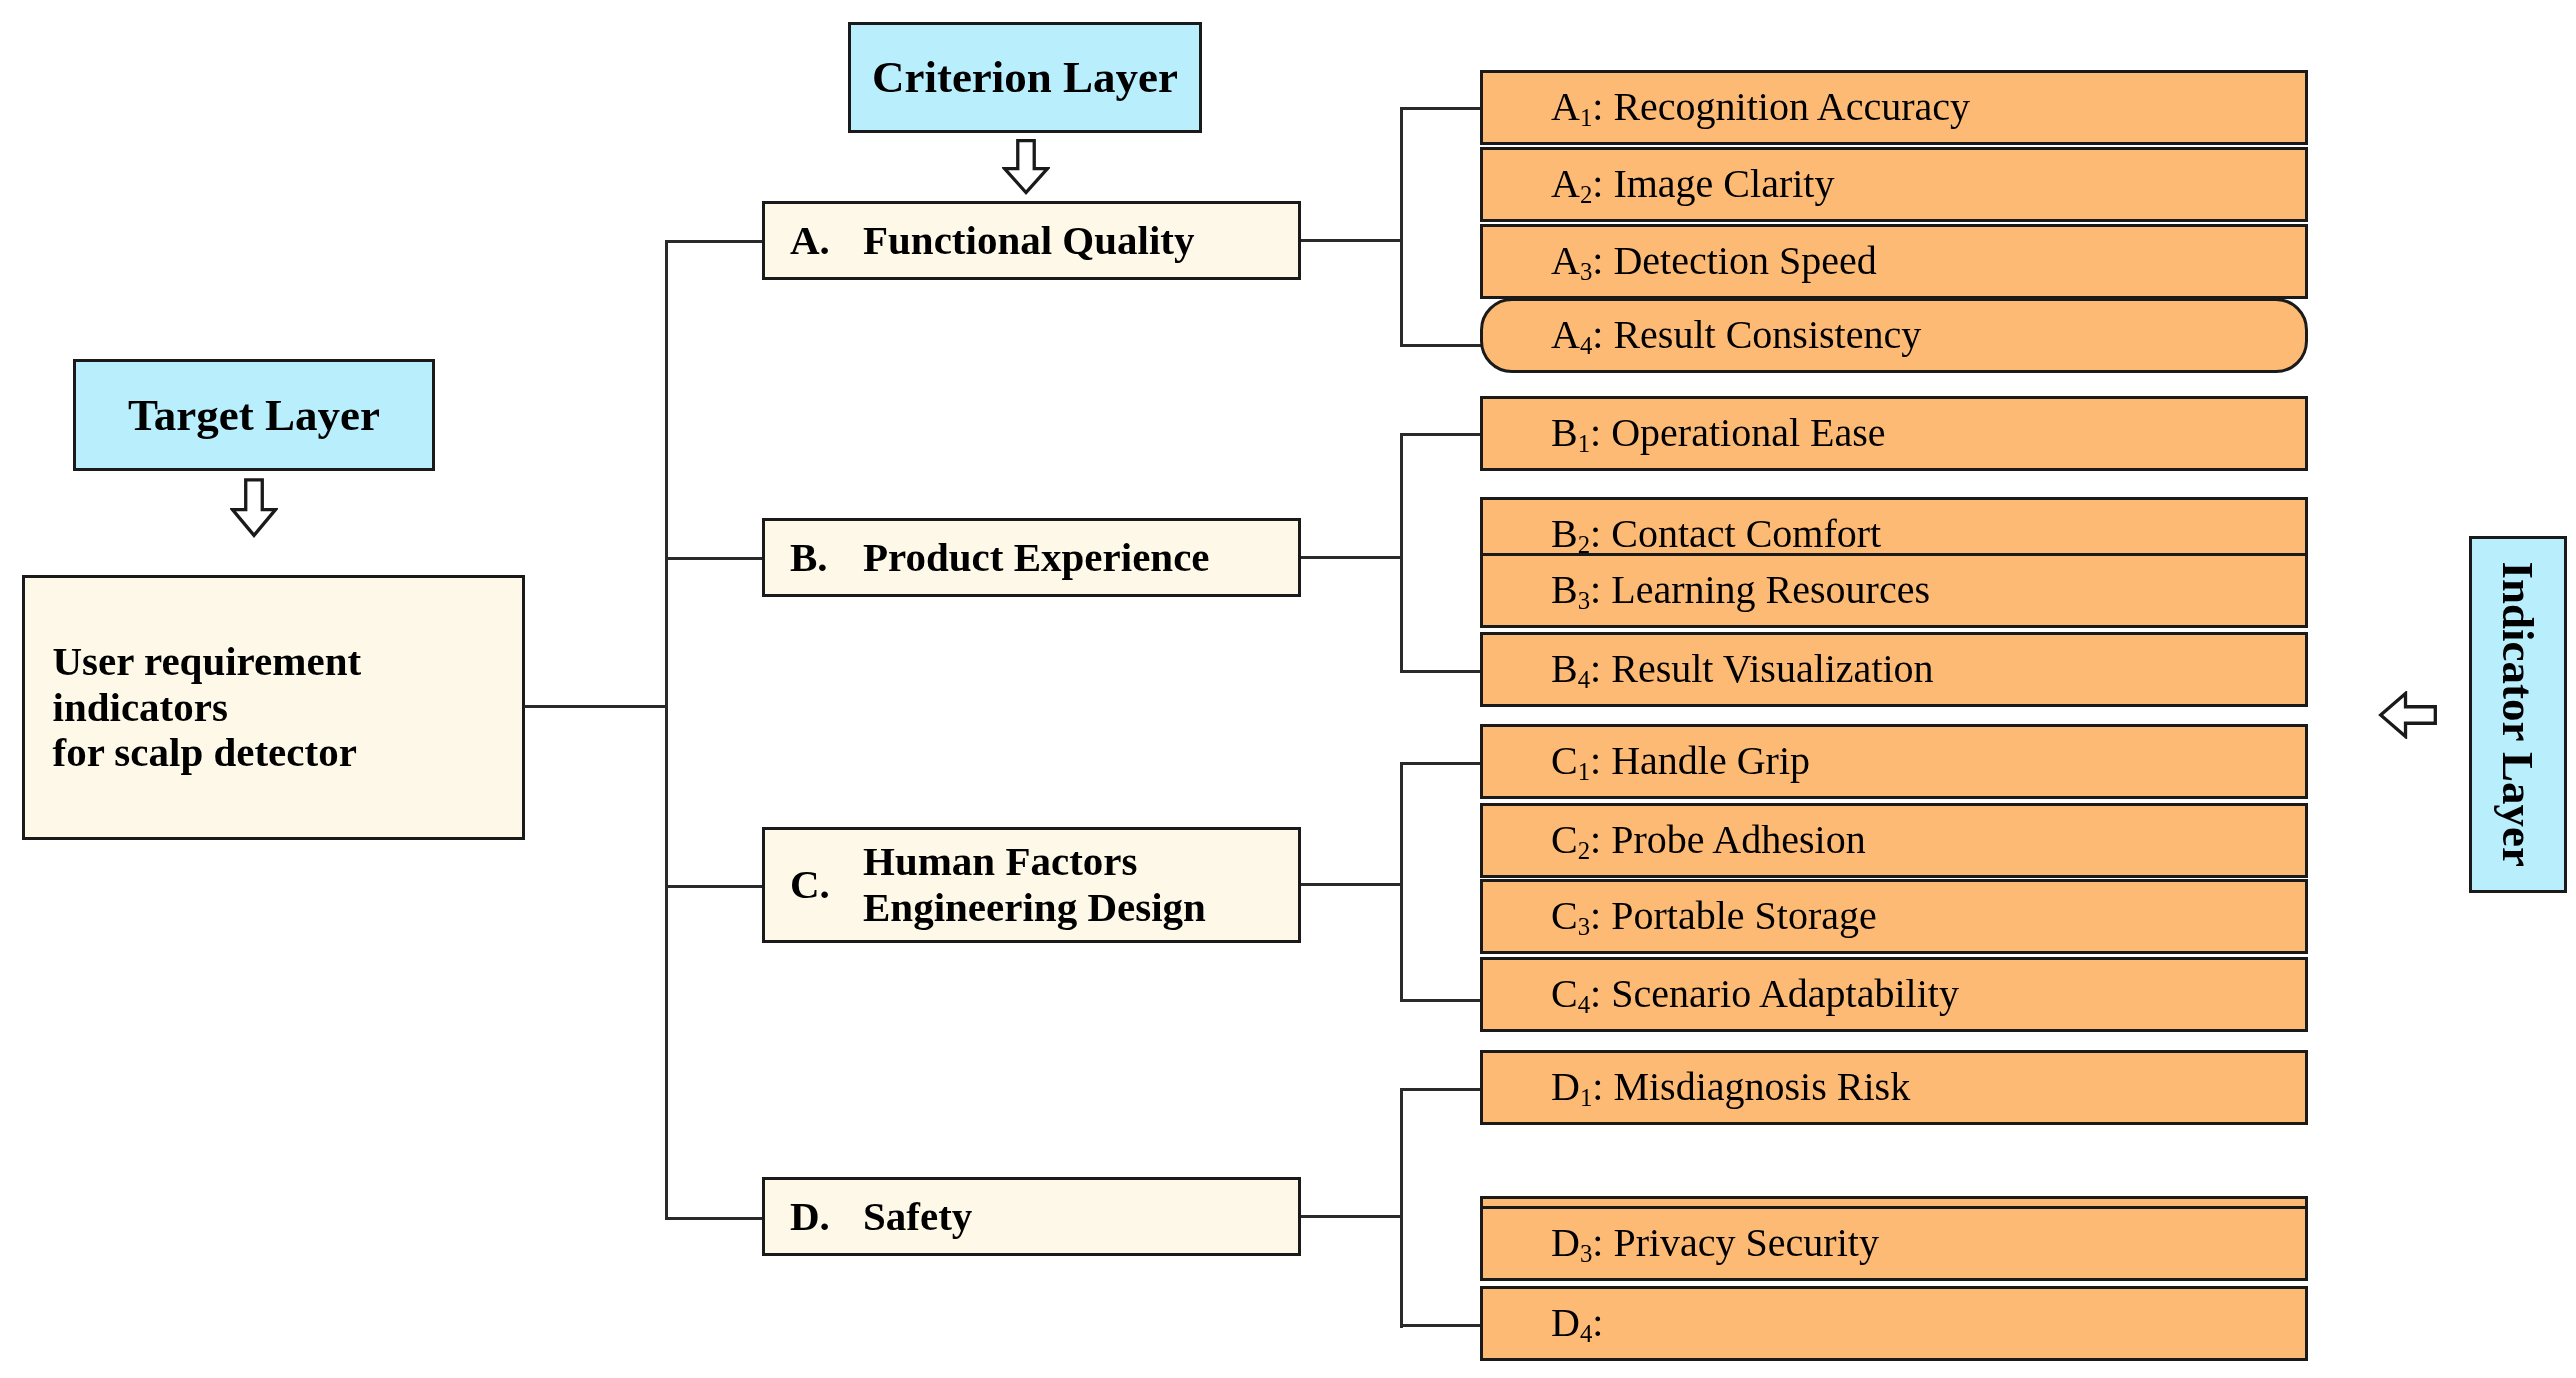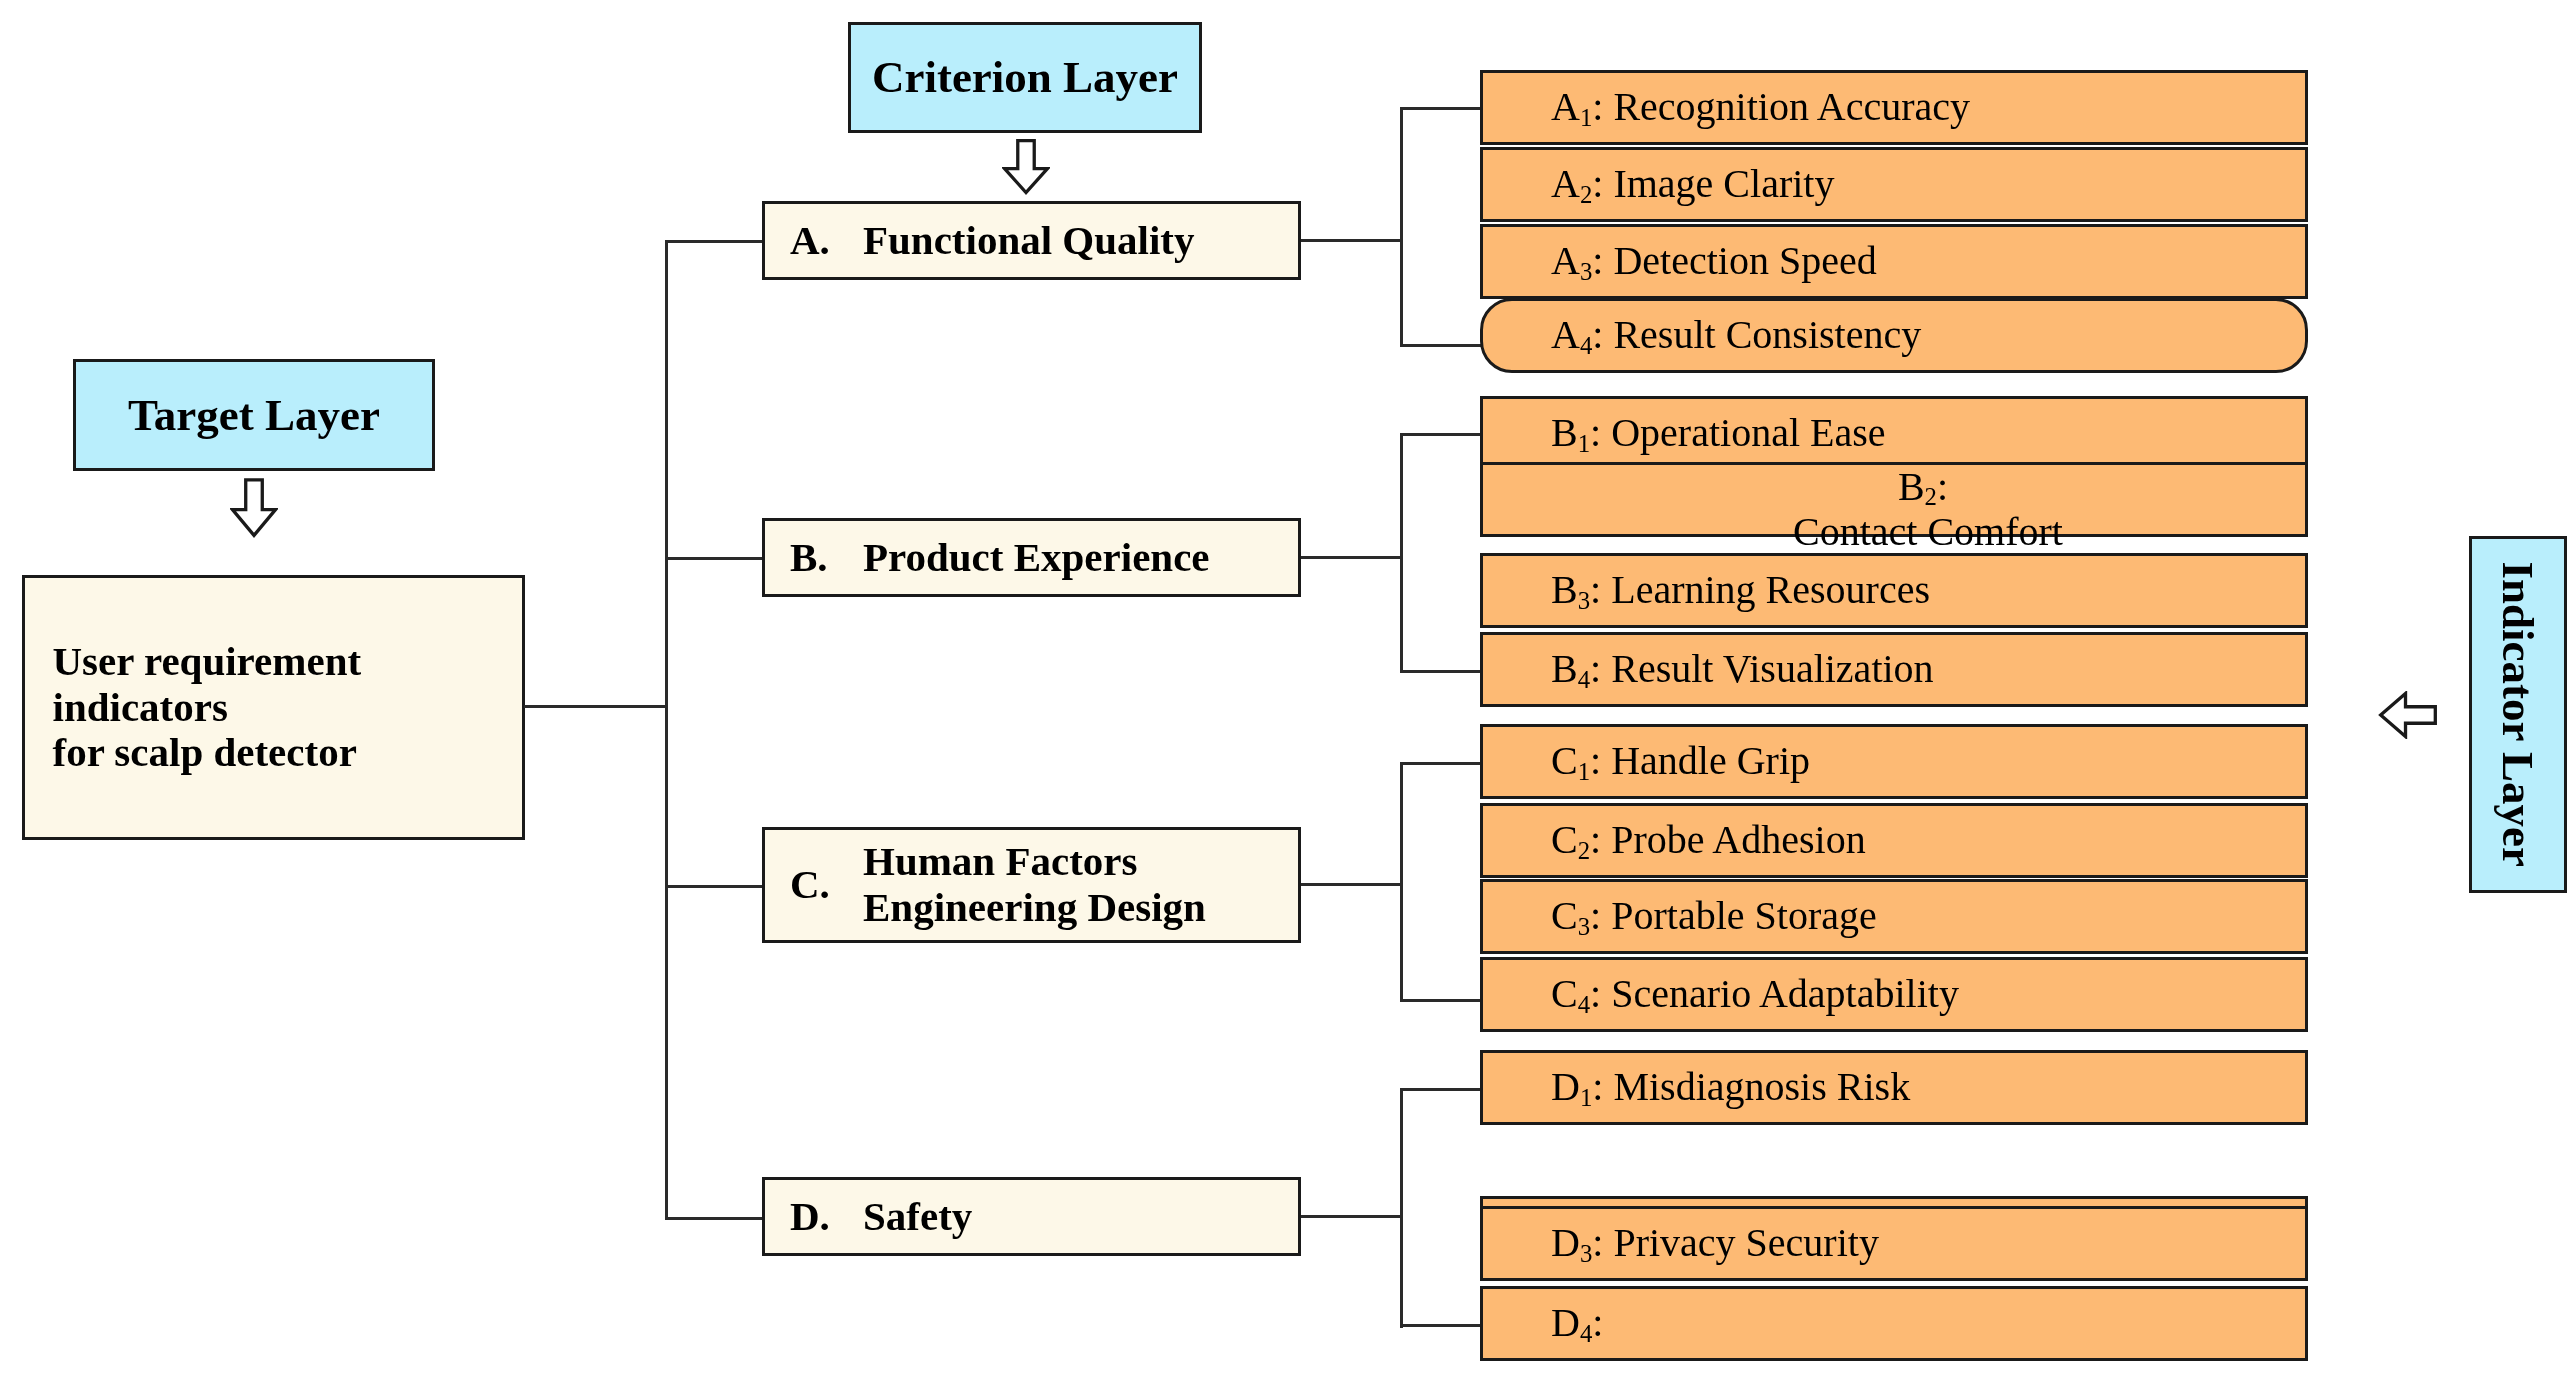--- a/index.html
+++ b/index.html
@@ -218,21 +218,21 @@
   </div>
   <div class="box indicator-box" style="top:298px;border-radius:32px;">
     <span><span>A</span><sub>4</sub>:&nbsp;</span>
     <span>Result Consistency</span>
   </div>
 
   <div class="box indicator-box" style="top:396px;">
     <span><span>B</span><sub>1</sub>:&nbsp;</span>
     <span>Operational Ease</span>
   </div>
-  <div class="box indicator-box" style="top:462px;flex-direction:column;">
+  <div class="box indicator-box" style="top:497px;">
     <span><span>B</span><sub>2</sub>:&nbsp;</span>
     <span>Contact Comfort</span>
   </div>
   <div class="box indicator-box" style="top:553px;">
     <span><span>B</span><sub>3</sub>:&nbsp;</span>
     <span>Learning Resources</span>
   </div>
   <div class="box indicator-box" style="top:632px;">
     <span><span>B</span><sub>4</sub>:&nbsp;</span>
     <span>Result Visualization</span>

